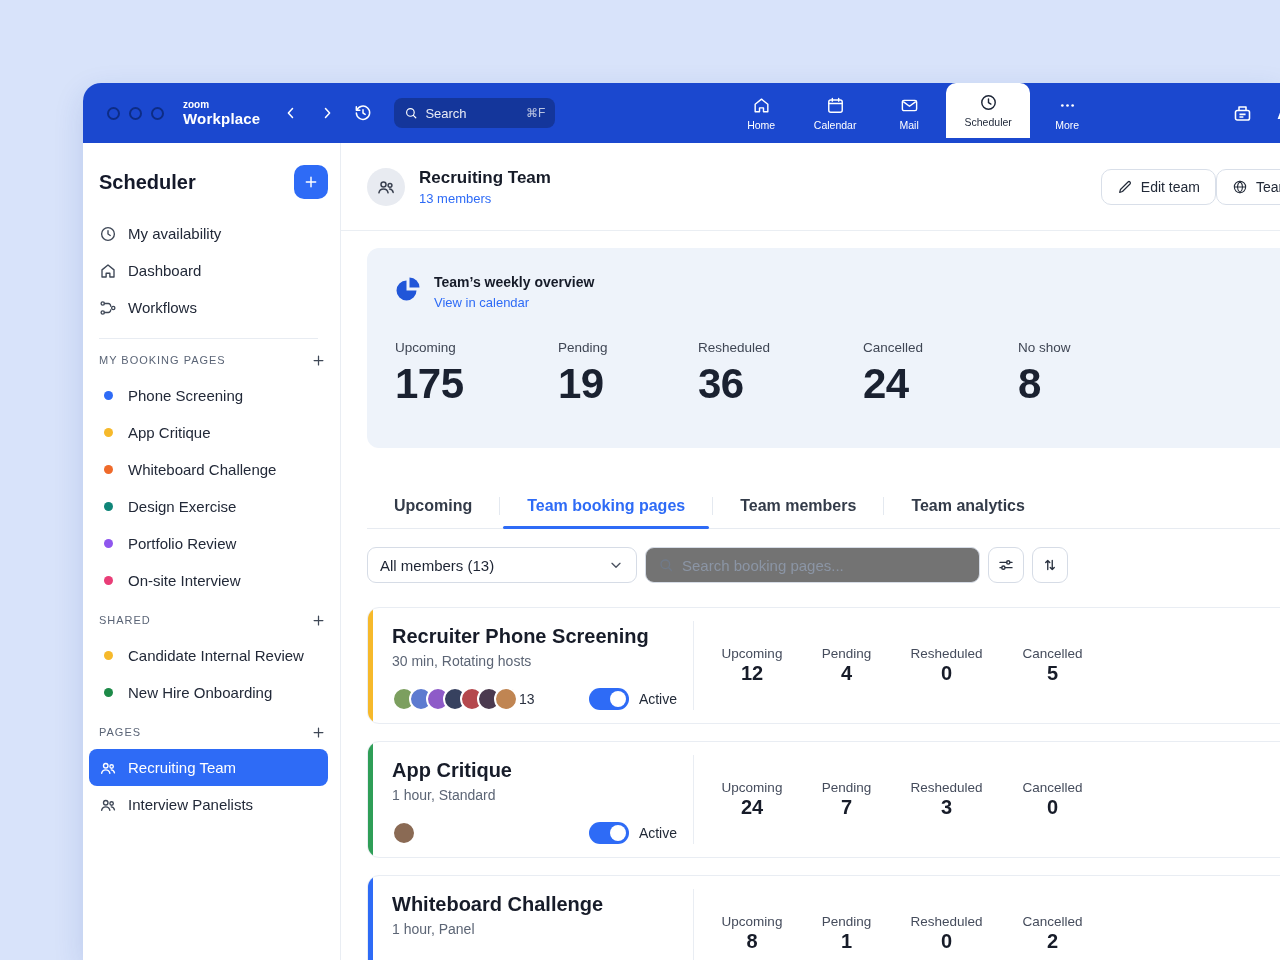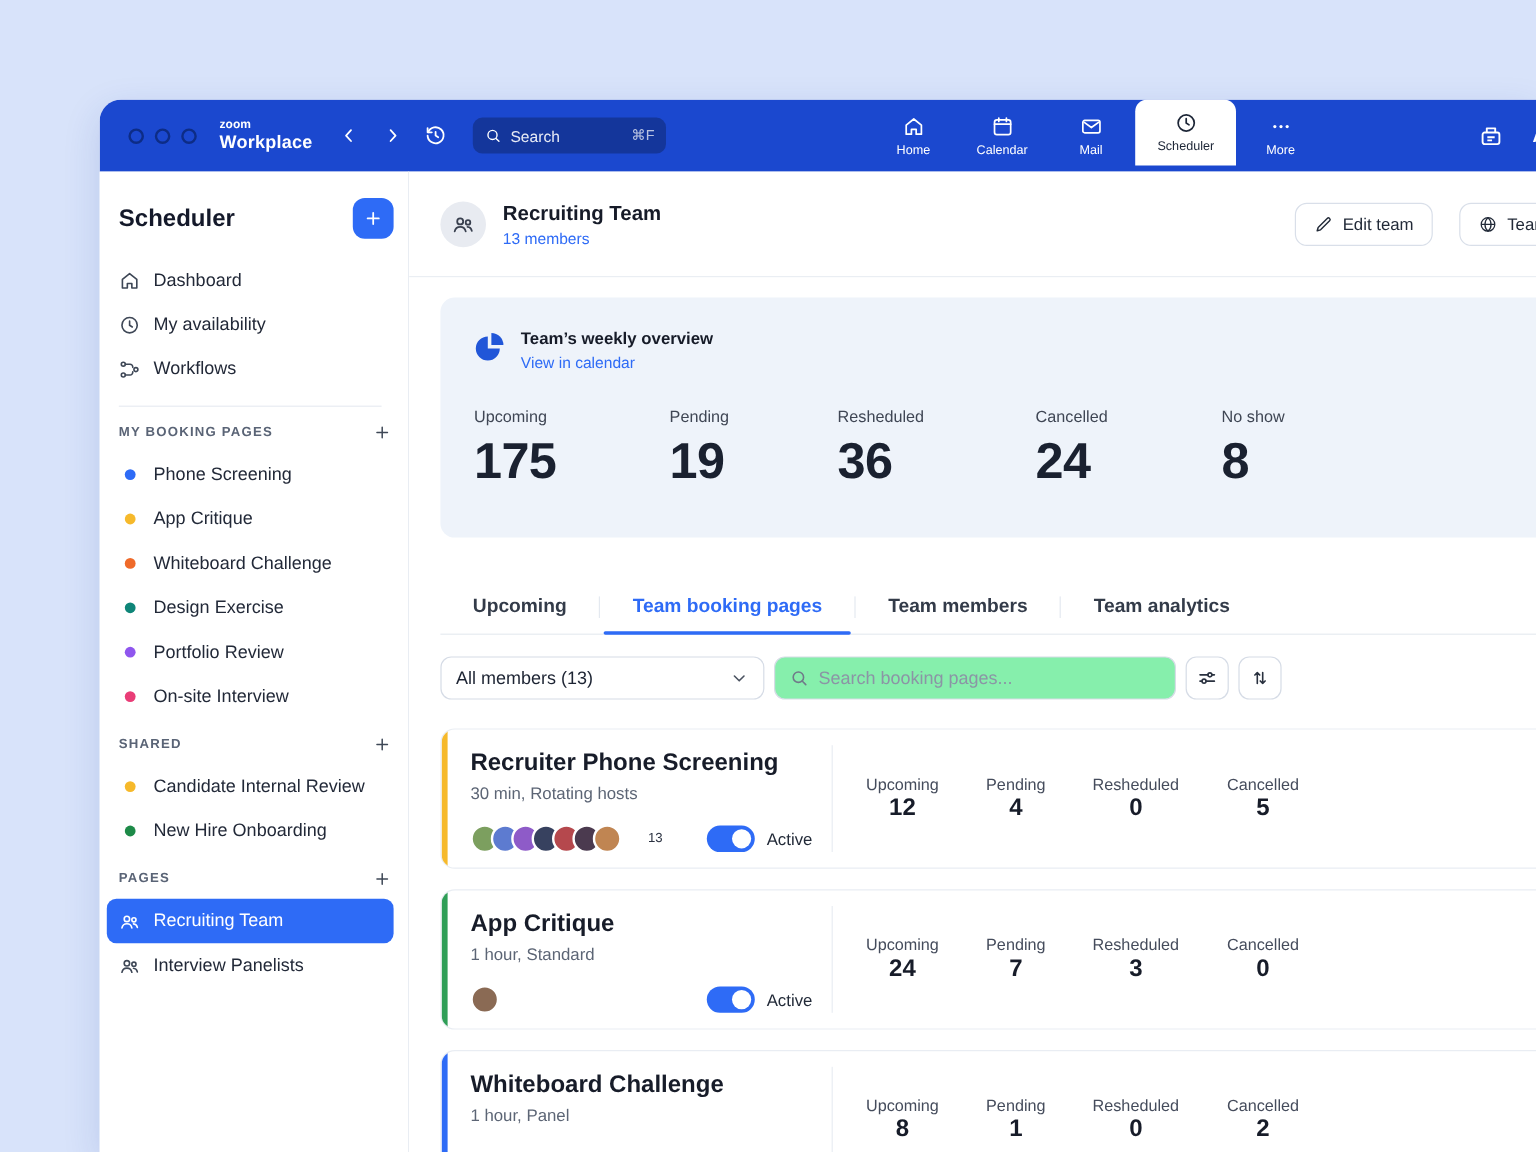--- a/index.html
+++ b/index.html
@@ -34,31 +34,31 @@
 .sb-head{display:flex;align-items:center;justify-content:space-between;padding-left:10px}
 .sb-title{font-size:20px;font-weight:700;color:#14192a}
 .addbtn{width:34px;height:34px;border-radius:10px;background:#2e6bf6;display:flex;align-items:center;justify-content:center;color:#fff;border:none}
 .sb-list{margin-top:16px}
 .sb-item{height:37px;display:flex;align-items:center;gap:11px;padding-left:10px;border-radius:8px;font-size:15px;color:#222938}
 .sb-item .ic{width:18px;height:18px;color:#3e4756;display:flex;align-items:center;justify-content:center;flex:0 0 auto}
 .sb-item.active{background:#2e6bf6;color:#fff}
 .sb-item.active .ic{color:#fff}
 .sb-div{border-top:1px solid #e8ecf2;margin:12px 10px 4px 10px}
 .sb-sec{height:34px;display:flex;align-items:center;justify-content:space-between;padding-left:10px;margin-top:4px}
-.sb-sec .t{font-size:11px;font-weight:700;letter-spacing:.09em;color:#5a6476}
+.sb-sec .t{font-size:11px;font-weight:400;letter-spacing:.09em;color:#5a6476}
 .secplus{width:20px;height:20px;color:#3e4756;display:flex;align-items:center;justify-content:center;background:none;border:none}
 .dot{width:9px;height:9px;border-radius:50%;display:block}
 
 .main{flex:1;display:flex;flex-direction:column;min-width:0;background:#fff}
 .mhead{height:88px;display:flex;align-items:center;padding-left:26px;border-bottom:1px solid #eaeef3;flex:0 0 auto}
 .tavatar{width:38px;height:38px;border-radius:50%;background:#e8ebf1;display:flex;align-items:center;justify-content:center;color:#39404f}
 .tinfo{margin-left:14px}
 .tname{font-size:17px;font-weight:700;color:#161b28}
 .tlink{font-size:13px;color:#2e6bf6;margin-top:3px;cursor:pointer}
-.mh-actions{margin-left:auto;display:flex;gap:22px}
+.mh-actions{margin-left:auto;display:flex;}
 .btn{height:36px;border:1px solid #d9dfe9;border-radius:10px;background:#fff;display:flex;align-items:center;gap:8px;padding:0 15px;font-size:14px;color:#222a38;white-space:nowrap}
 .btn .bic{width:16px;height:16px;color:#222a38}
 .btn.clip{width:150px;margin-right:-86px}
 .content{flex:1;padding:17px 0 0 26px;overflow:hidden}
 
 .panel{background:#eef3fa;border-radius:12px;padding:26px 0 40px 28px;margin-right:-40px}
 .p-head{display:flex;gap:13px}
 .p-pie{width:26px;height:26px;margin-top:2px}
 .p-title{font-size:14px;font-weight:700;color:#161b28}
 .p-link{font-size:13px;color:#2e6bf6;margin-top:5px;cursor:pointer}
@@ -73,38 +73,38 @@
 
 .tabs{display:flex;align-items:stretch;margin-top:36px;border-bottom:1px solid #e7ebf1;height:45px;margin-right:-40px}
 .tab{padding:0 27px;display:flex;align-items:center;font-size:16px;font-weight:600;color:#333b49;position:relative;cursor:pointer}
 .tab.active{color:#2e6bf6}
 .tab.active::after{content:"";position:absolute;left:3px;right:3px;bottom:-1px;height:3px;background:#2e6bf6;border-radius:2px}
 .tabsep{width:1px;background:#e4e9f0;margin:13px 0}
 
 .filters{display:flex;gap:8px;margin-top:18px}
 .dd{width:270px;height:36px;border:1px solid #d6dce6;border-radius:9px;display:flex;align-items:center;justify-content:space-between;padding:0 12px;font-size:15px;color:#1d2433;background:#fff}
 .dd .dic{width:16px;height:16px;color:#4a5260}
-.searchbox{width:335px;height:36px;border:1px solid #d6dce6;border-radius:9px;display:flex;align-items:center;gap:8px;padding:0 12px;background:#86efac}
+.searchbox{width:335px;height:36px;border:1px solid #d6dce6;border-radius:9px;display:flex;align-items:center;gap:8px;padding:0 12px;background:#737373}
 .searchbox .sic{width:16px;height:16px;color:#707a89;flex:0 0 auto}
 .searchbox input{border:0;outline:0;flex:1;font-size:15px;color:#1d2433;font-family:inherit;background:transparent}
 .searchbox input::placeholder{color:#8b95a5}
 .iconbtn{width:36px;height:36px;border:1px solid #d6dce6;border-radius:9px;display:flex;align-items:center;justify-content:center;color:#2a3240;background:#fff}
 .iconbtn .bic{width:18px;height:18px}
 
 .cards{margin-top:24px;display:flex;flex-direction:column;gap:17px;margin-right:-40px;}
 .card{border:1px solid #e9edf3;border-radius:12px;min-height:117px;display:flex;position:relative;overflow:hidden;background:#fff}
 .accent{position:absolute;left:0;top:0;bottom:0;width:5px}
 .cleft{width:325px;flex:0 0 auto;padding:17px 16px 12px 24px;display:flex;flex-direction:column}
 .ctitle{font-size:20px;font-weight:700;color:#171c29}
 .csub{font-size:14px;color:#5c6575;margin-top:5px}
 .crow{margin-top:auto;display:flex;align-items:center;justify-content:space-between}
 .avatars{display:flex;align-items:center}
 .av{width:24px;height:24px;border-radius:50%;border:2px solid #fff;margin-left:-7px;flex:0 0 auto}
 .av:first-child{margin-left:0}
-.avcount{font-size:11px;color:#2a3140;margin-left:22px}
+.avcount{font-size:14px;color:#2a3140;margin-left:1px}
 .toggle-wrap{display:flex;align-items:center;gap:10px}
 .toggle{width:40px;height:22px;border-radius:11px;background:#2e6bf6;position:relative;border:none;cursor:pointer}
 .toggle::after{content:"";position:absolute;right:3px;top:3px;width:16px;height:16px;border-radius:50%;background:#fff}
 .tglabel{font-size:14px;color:#222a38}
 .vdiv{width:1px;background:#e9edf3;margin:13px 0}
 .cstats{display:flex;align-items:center;padding-left:10px}
 .cstat{text-align:center}
 .cstat:nth-child(1){width:96px}
 .cstat:nth-child(2){width:93px}
 .cstat:nth-child(3){width:107px}
@@ -230,34 +230,34 @@
               <svg width="16" height="16" viewBox="0 0 24 24" fill="none" stroke="currentColor" stroke-width="2.2" stroke-linecap="round">
                 <path d="M12 5v14M5 12h14"></path>
               </svg>
             </span>
         </button>
       </div>
 
       <div class="sb-list">
         <div class="sb-item">
           <span class="ic">
-              <svg width="18" height="18" viewBox="0 0 24 24" fill="none" stroke="currentColor" stroke-width="1.8" stroke-linejoin="round">
-                <path d="M4 10.5 12 4l8 6.5V20h-5.5v-5h-5v5H4z"></path>
-              </svg>
-            </span>
-          <span>Dashboard</span>
-        </div>
-        <div class="sb-item">
-          <span class="ic">
               <svg width="18" height="18" viewBox="0 0 24 24" fill="none" stroke="currentColor" stroke-width="1.8" stroke-linecap="round">
                 <circle cx="12" cy="12" r="8.5"></circle>
                 <path d="M12 7.5V12l3 2"></path>
               </svg>
             </span>
           <span>My availability</span>
+        </div>
+        <div class="sb-item">
+          <span class="ic">
+              <svg width="18" height="18" viewBox="0 0 24 24" fill="none" stroke="currentColor" stroke-width="1.8" stroke-linejoin="round">
+                <path d="M4 10.5 12 4l8 6.5V20h-5.5v-5h-5v5H4z"></path>
+              </svg>
+            </span>
+          <span>Dashboard</span>
         </div>
         <div class="sb-item">
           <span class="ic">
               <svg width="18" height="18" viewBox="0 0 24 24" fill="none" stroke="currentColor" stroke-width="1.8" stroke-linecap="round">
                 <circle cx="5" cy="6" r="2.2"></circle>
                 <circle cx="5" cy="18" r="2.2"></circle>
                 <circle cx="19" cy="12" r="2.2"></circle>
                 <path d="M7.2 6h5.3a3 3 0 0 1 3 3v.5M7.2 18h5.3a3 3 0 0 0 3-3v-.5"></path>
               </svg>
             </span>

